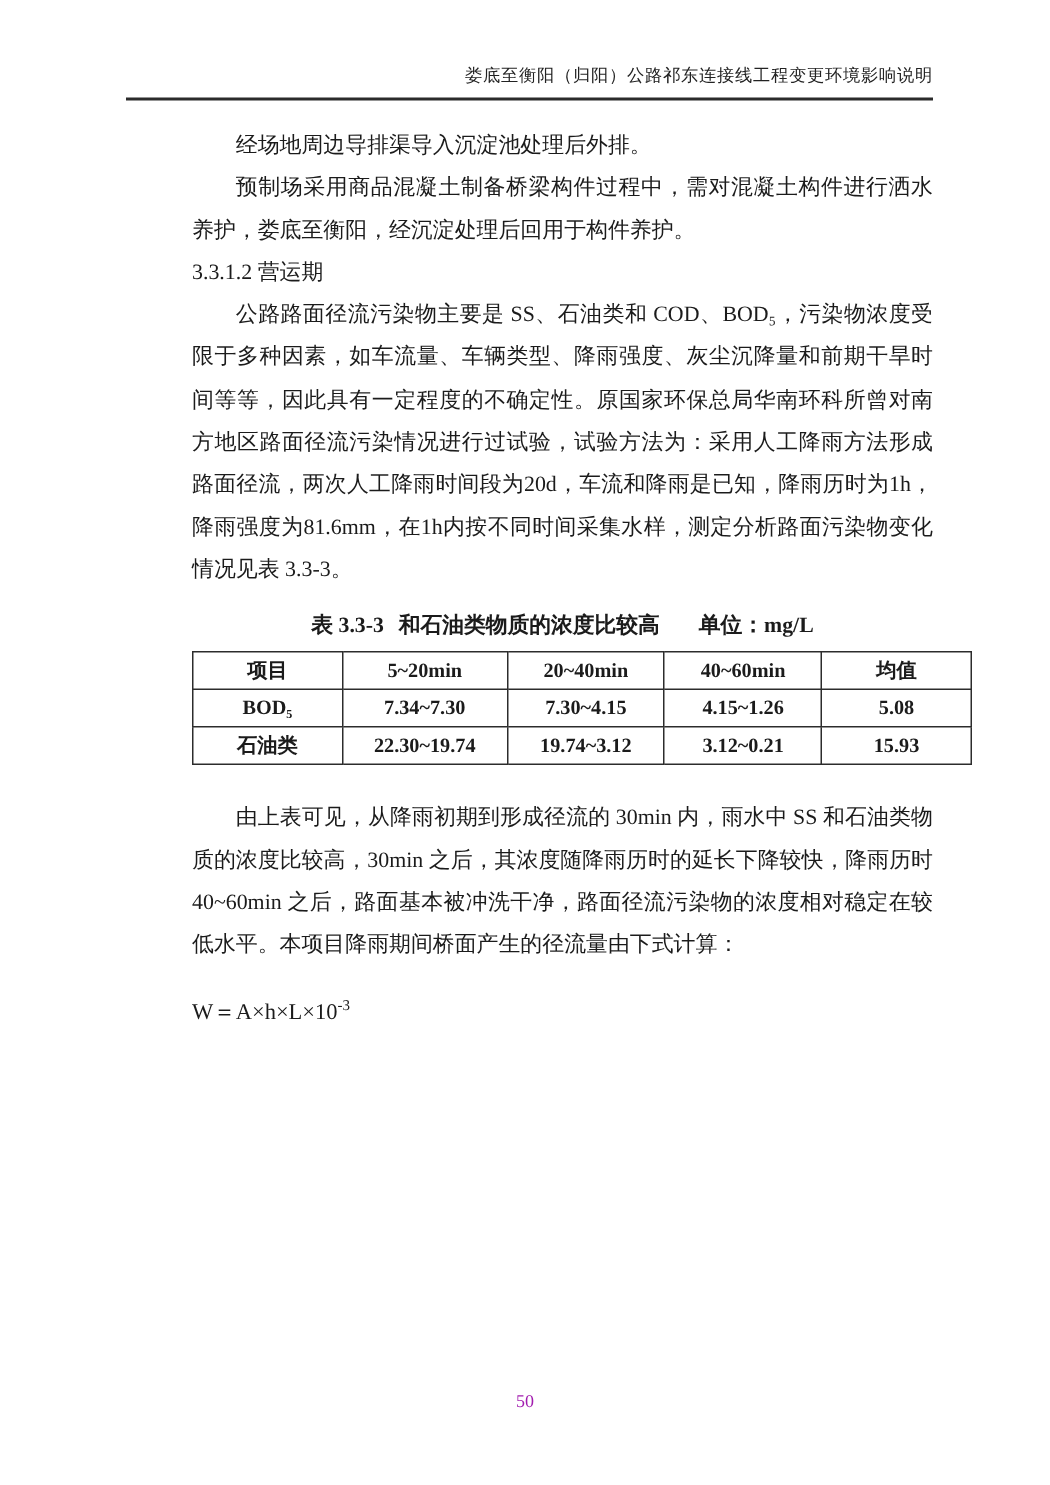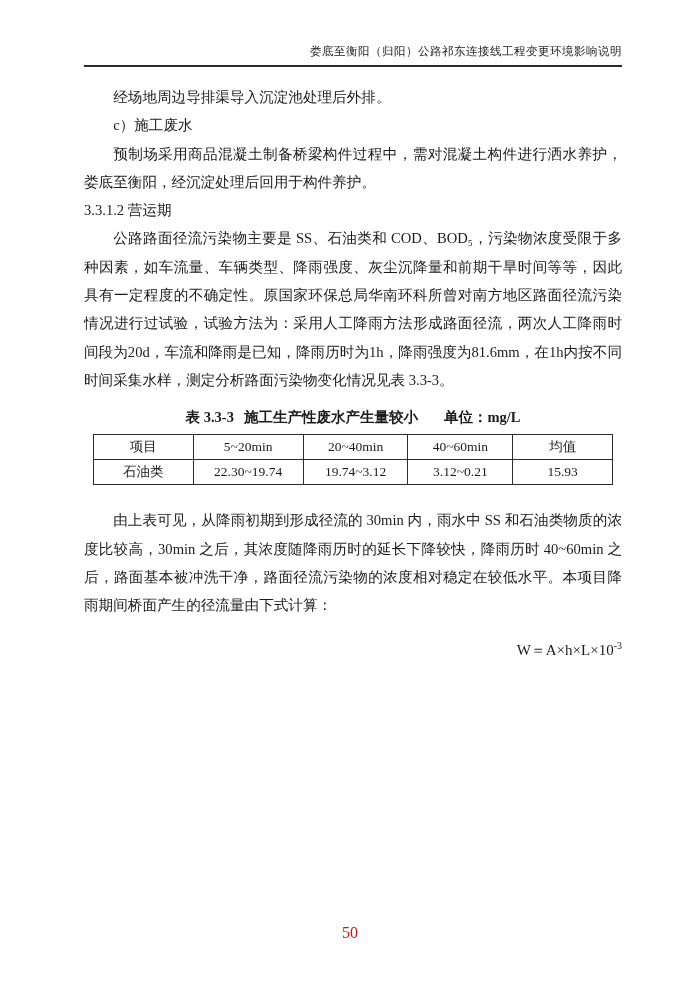--- a/index.html
+++ b/index.html
@@ -22,21 +22,21 @@
     border-bottom: 2px solid #2b2b2b;
   }
   .header-title {
     text-align: right;
     font-size: 11.5px;
     line-height: 14px;
     letter-spacing: 0.5px;
     color: #222;
     margin-top: 44px;
   }
-  .content { margin-top: 16px; }
+  .content { margin-top: 16px; margin-left: 44px; }
   .content p {
     margin: 0;
     font-size: 14.6px;
     line-height: 28.3px;
     text-align: justify;
   }
   .indent { text-indent: 2em; }
   .section-heading { text-indent: 0; }
   .table-caption {
     margin-top: 13px;
@@ -53,85 +53,91 @@
     margin: 0 auto;
     border-collapse: collapse;
     table-layout: fixed;
   }
   table.data-table th, table.data-table td {
     border: 1px solid #2c2c2c;
     height: 24px;
     text-align: center;
     vertical-align: middle;
     font-size: 13.5px;
-    font-weight: normal;
+    font-weight: bold;
     padding: 0 2px;
   }
   col.c1 { width: 19.2%; } col.c2 { width: 21.2%; }
   col.c3 { width: 20.2%; } col.c4 { width: 20.2%; }
   col.c5 { width: 19.2%; }
   .after-table { margin-top: 21px !important; }
   .formula {
-    text-align: right;
+    text-align: left;
     font-size: 15px;
     line-height: 28px;
     margin-top: 13px;
   }
   .formula sup { font-size: 10px; }
   .footer {
     position: absolute;
     left: 0; right: 0;
     bottom: 48px;
     text-align: center;
-    font-size: 16px;
-    color: #b91c1c;
+    font-size: 12px;
+    color: #a21caf;
   }
 </style>
 </head>
 <body>
 
 <div class="page">
 
   <div class="header">
     <div class="header-title">娄底至衡阳（归阳）公路祁东连接线工程变更环境影响说明</div>
   </div>
 
   <div class="content">
 
     <p class="indent">经场地周边导排渠导入沉淀池处理后外排。</p>
 
-    <p class="indent">c）施工废水</p>
 
 
     <p class="indent">预制场采用商品混凝土制备桥梁构件过程中，需对混凝土构件进行洒水养护，娄底至衡阳，经沉淀处理后回用于构件养护。</p>
 
     <p class="section-heading">3.3.1.2  营运期</p>
 
 
     <p class="indent">公路路面径流污染物主要是 SS、石油类和 COD、BOD₅，污染物浓度受限于多种因素，如车流量、车辆类型、降雨强度、灰尘沉降量和前期干旱时间等等，因此具有一定程度的不确定性。原国家环保总局华南环科所曾对南方地区路面径流污染情况进行过试验，试验方法为：采用人工降雨方法形成路面径流，两次人工降雨时间段为20d，车流和降雨是已知，降雨历时为1h，降雨强度为81.6mm，在1h内按不同时间采集水样，测定分析路面污染物变化情况见表 3.3-3。</p>
 
     <div class="table-caption">
-      <span class="cap-label">表 3.3-3</span><span>施工生产性废水产生量较小</span><span class="cap-unit">单位：mg/L</span>
+      <span class="cap-label">表 3.3-3</span><span>和石油类物质的浓度比较高</span><span class="cap-unit">单位：mg/L</span>
     </div>
 
     <table class="data-table">
       <colgroup>
         <col class="c1">
           <col class="c2">
           <col class="c3">
           <col class="c4">
           <col class="c5">
       </colgroup>
       <tbody>
           <tr>
         <th>项目</th>
         <th>5~20min</th>
         <th>20~40min</th>
         <th>40~60min</th>
         <th>均值</th>
+      </tr>
+      <tr>
+        <td>BOD₅</td>
+        <td>7.34~7.30</td>
+        <td>7.30~4.15</td>
+        <td>4.15~1.26</td>
+        <td>5.08</td>
       </tr>
       <tr>
         <td>石油类</td>
         <td>22.30~19.74</td>
         <td>19.74~3.12</td>
         <td>3.12~0.21</td>
         <td>15.93</td>
       </tr>
     </tbody>
       </table>

